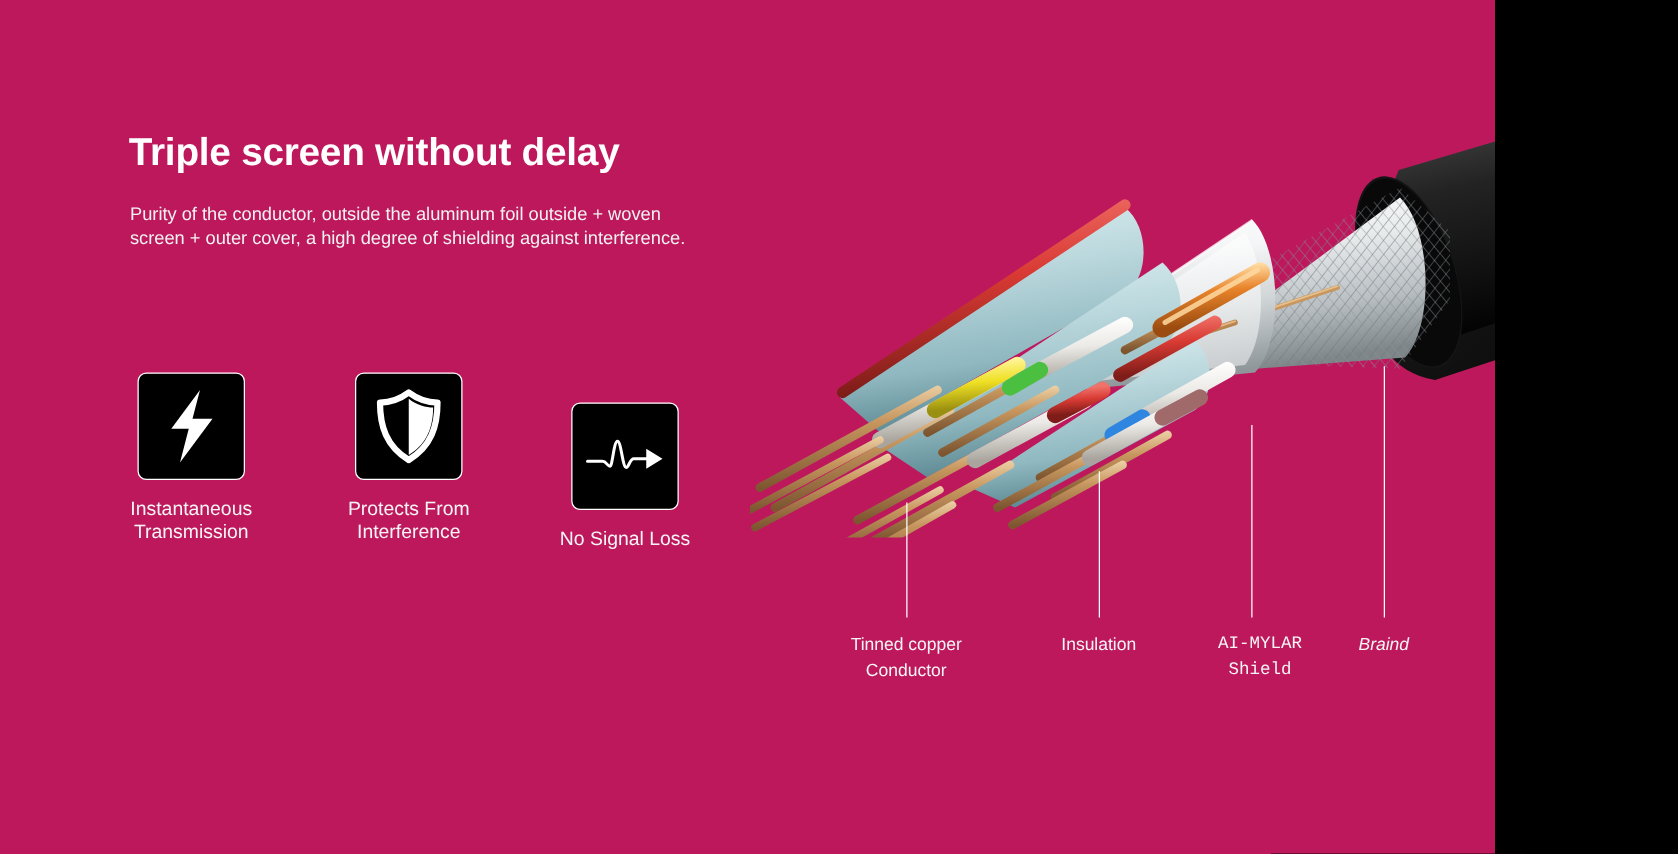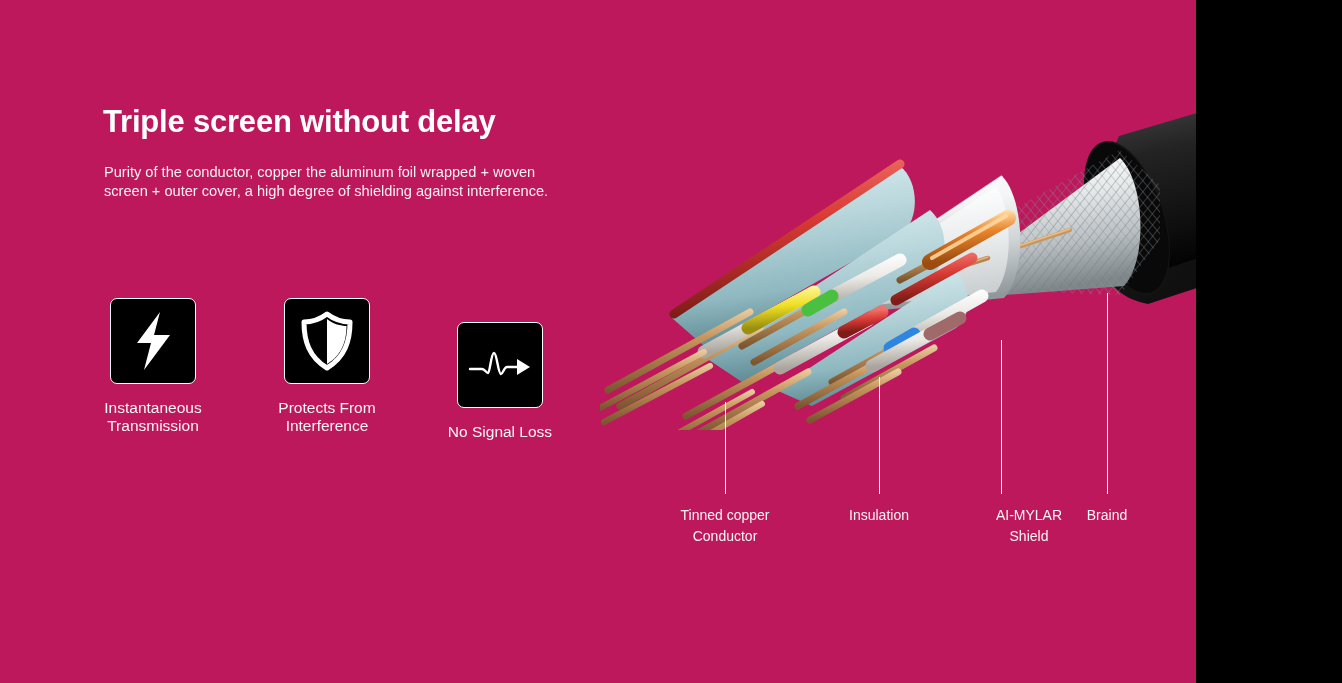--- a/index.html
+++ b/index.html
@@ -92,21 +92,21 @@
     transform: translateX(-50%);
     white-space: pre-line;
   }
 </style>
 </head>
 <body>
 
 <div id="page">
 
   <div id="headline">Triple screen without delay</div>
-  <div id="subcopy">Purity of the conductor, copper the aluminum foil wrapped + woven screen + outer cover, a high degree of shielding against interference.</div>
+  <div id="subcopy">Purity of the conductor, outside the aluminum foil outside + woven screen + outer cover, a high degree of shielding against interference.</div>
 
   <div class="feature" id="feature-1">
     <div class="feature-box">
       <svg width="56" height="60" viewBox="0 0 56 60">
         <path d="M28 3 C20 9 11 11 5 11 C5 30 10 46 28 57 C46 46 51 30 51 11 C45 11 36 9 28 3 Z" fill="none" stroke="#ffffff" stroke-width="5" stroke-linejoin="round"></path>
         <path d="M28 8 C34 13 42 15 47.5 15 C47.5 30 43 44 28 53 Z" fill="#ffffff"></path>
       </svg>
     </div>
     <div class="feature-label">Protects From
 Interference</div>
@@ -294,18 +294,18 @@
 
   <div class="leader" style="left:725px; top:402px; height:92px;"></div>
   <div class="leader" style="left:879px; top:377px; height:117px;"></div>
   <div class="leader" style="left:1001px; top:340px; height:154px;"></div>
   <div class="leader" style="left:1107px; top:293px; height:201px;"></div>
   <div class="leader" style="left:1232px; top:264px; height:230px;"></div>
 
   <div class="callout-label" style="left:725px;">Tinned copper
 Conductor</div>
   <div class="callout-label" style="left:879px;">Insulation</div>
-  <div class="callout-label" style="left:1029px;">AI-MYLAR
+  <div class="callout-label" style="left:1008px;font-family:Liberation Mono, monospace;">AI-MYLAR
 Shield</div>
-  <div class="callout-label" style="left:1107px;">Braind</div>
+  <div class="callout-label" style="left:1107px;font-style:italic;">Braind</div>
   <div class="callout-label" style="left:1292px;">PVC Jacket</div>
 
 </div>
 
 </body></html>

